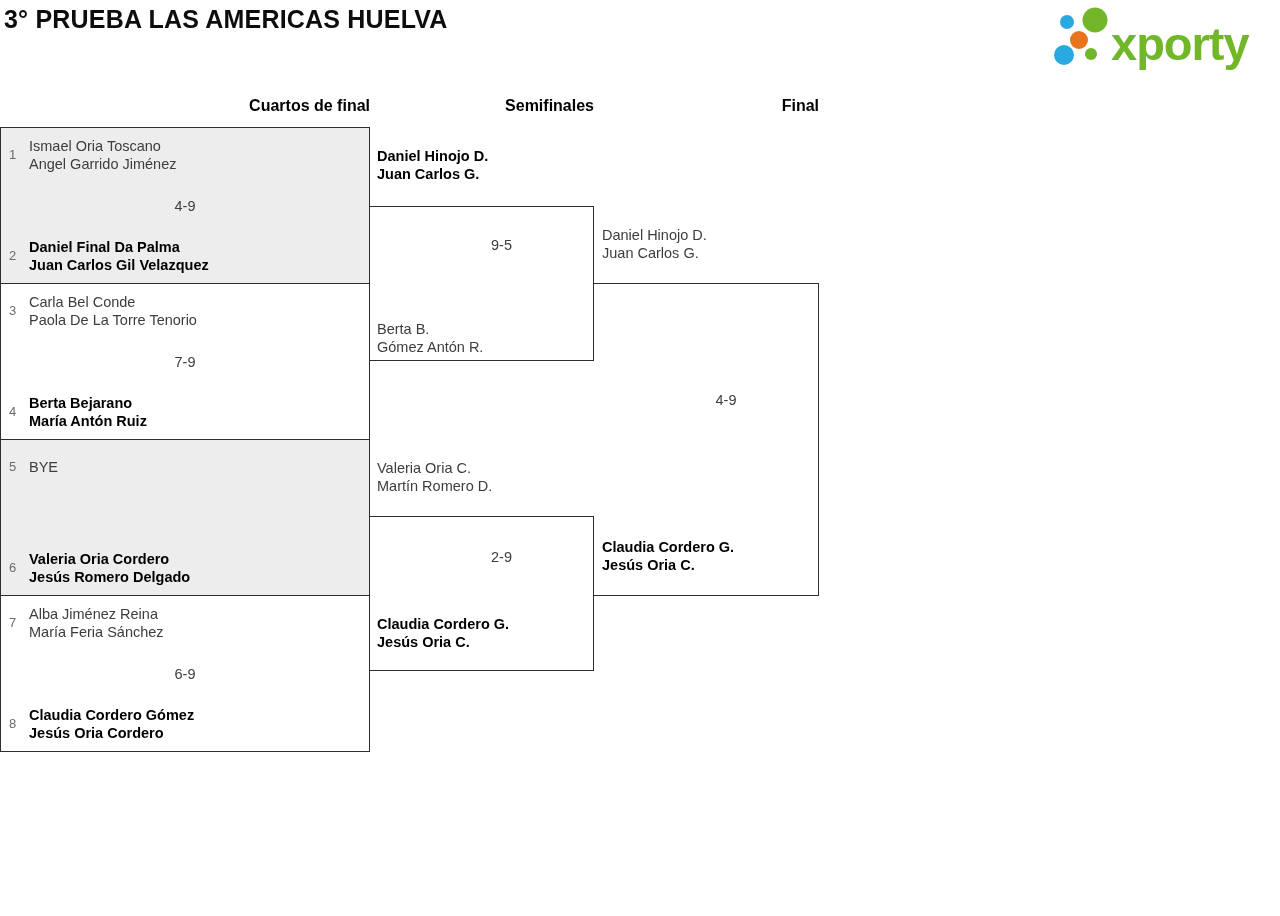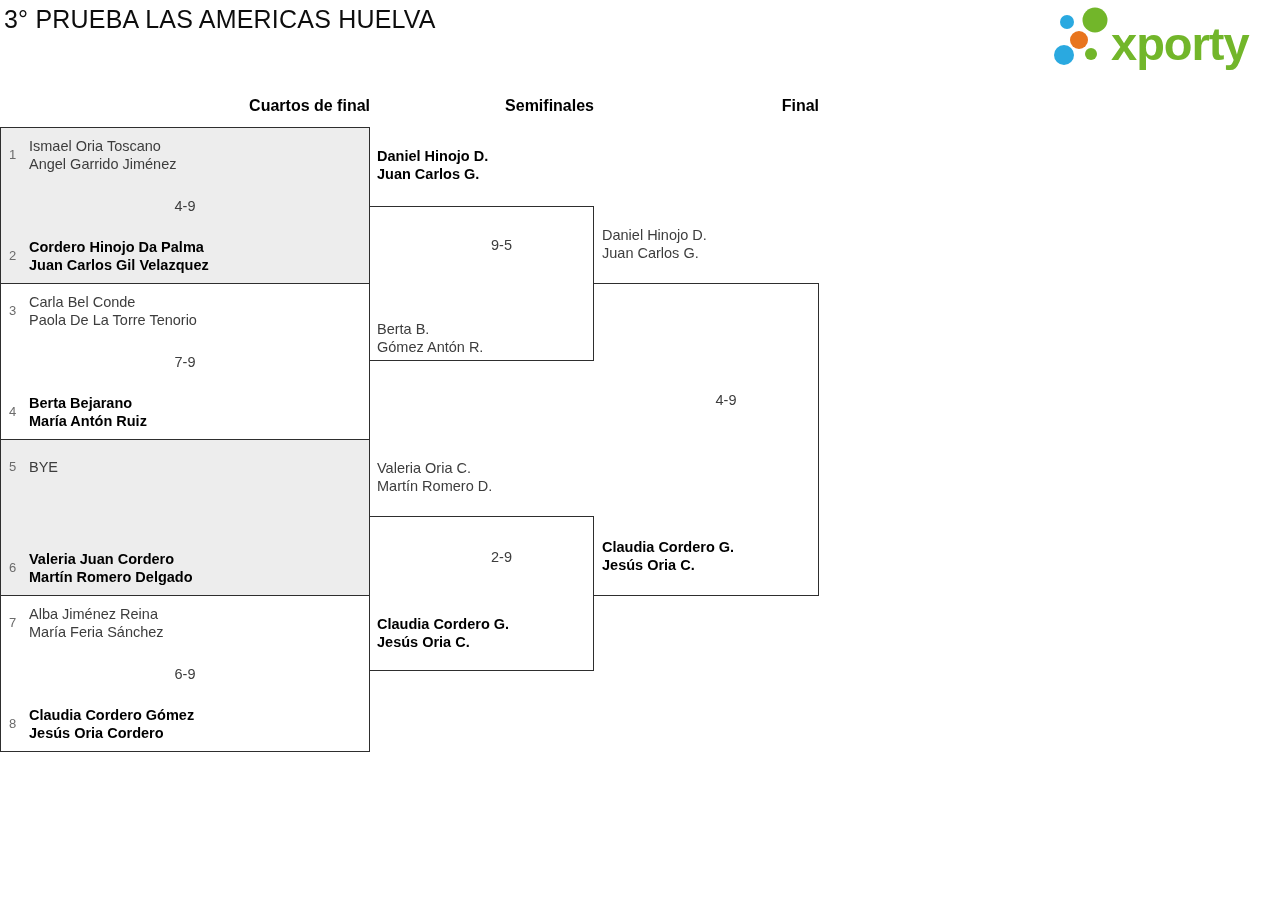--- a/index.html
+++ b/index.html
@@ -4,21 +4,21 @@
 <style>
   html,body { margin:0; padding:0; }
   body {
     width:1280px; height:916px; background:#ffffff;
     font-family:"Liberation Sans", sans-serif;
     position:relative; overflow:hidden; color:#111;
   }
 
   
   .title-block { position:absolute; left:4px; top:3px; }
-  .title-line { font-size:25px; font-weight:400; color:#0d0d0d; line-height:33px; letter-spacing:0.2px; }
+  .title-line { font-size:25px; font-weight:700; color:#0d0d0d; line-height:33px; letter-spacing:0.2px; }
 
   .logo { position:absolute; left:1048px; top:2px; width:232px; height:72px; }
 
   
   .col-header { position:absolute; top:97px; font-size:16px; font-weight:700; color:#000; text-align:right; }
   .colh-qf   { left:0;     width:370px; }
   .colh-sf   { left:370px; width:224px; }
   .colh-fin  { left:594px; width:225px; }
 
   
@@ -91,21 +91,21 @@
     <span class="seed">1</span>
     <div class="names">
       <div class="name-line">Ismael Oria Toscano</div>
       <div class="name-line">Angel Garrido Jiménez</div>
     </div>
   </div>
   <div class="score-mid">4-9</div>
   <div class="team-row">
     <span class="seed">2</span>
     <div class="names winner">
-      <div class="name-line">Cordero Hinojo Da Palma</div>
+      <div class="name-line">Daniel Final Da Palma</div>
       <div class="name-line">Juan Carlos Gil Velazquez</div>
     </div>
   </div>
 </div>
 
 <div class="qf-match qf1 bg-white">
   <div class="team-row">
     <span class="seed">3</span>
     <div class="names">
       <div class="name-line">Carla Bel Conde</div>
@@ -127,22 +127,22 @@
     <span class="seed">5</span>
     <div class="names">
       <div class="name-line">BYE</div>
       <div class="name-line"></div>
     </div>
   </div>
   <div class="score-mid"></div>
   <div class="team-row">
     <span class="seed">6</span>
     <div class="names winner">
-      <div class="name-line">Valeria Juan Cordero</div>
-      <div class="name-line">Martín Romero Delgado</div>
+      <div class="name-line">Valeria Oria Cordero</div>
+      <div class="name-line">Jesús Romero Delgado</div>
     </div>
   </div>
 </div>
 
 <div class="qf-match qf3 bg-white">
   <div class="team-row">
     <span class="seed">7</span>
     <div class="names">
       <div class="name-line">Alba Jiménez Reina</div>
       <div class="name-line">María Feria Sánchez</div>

